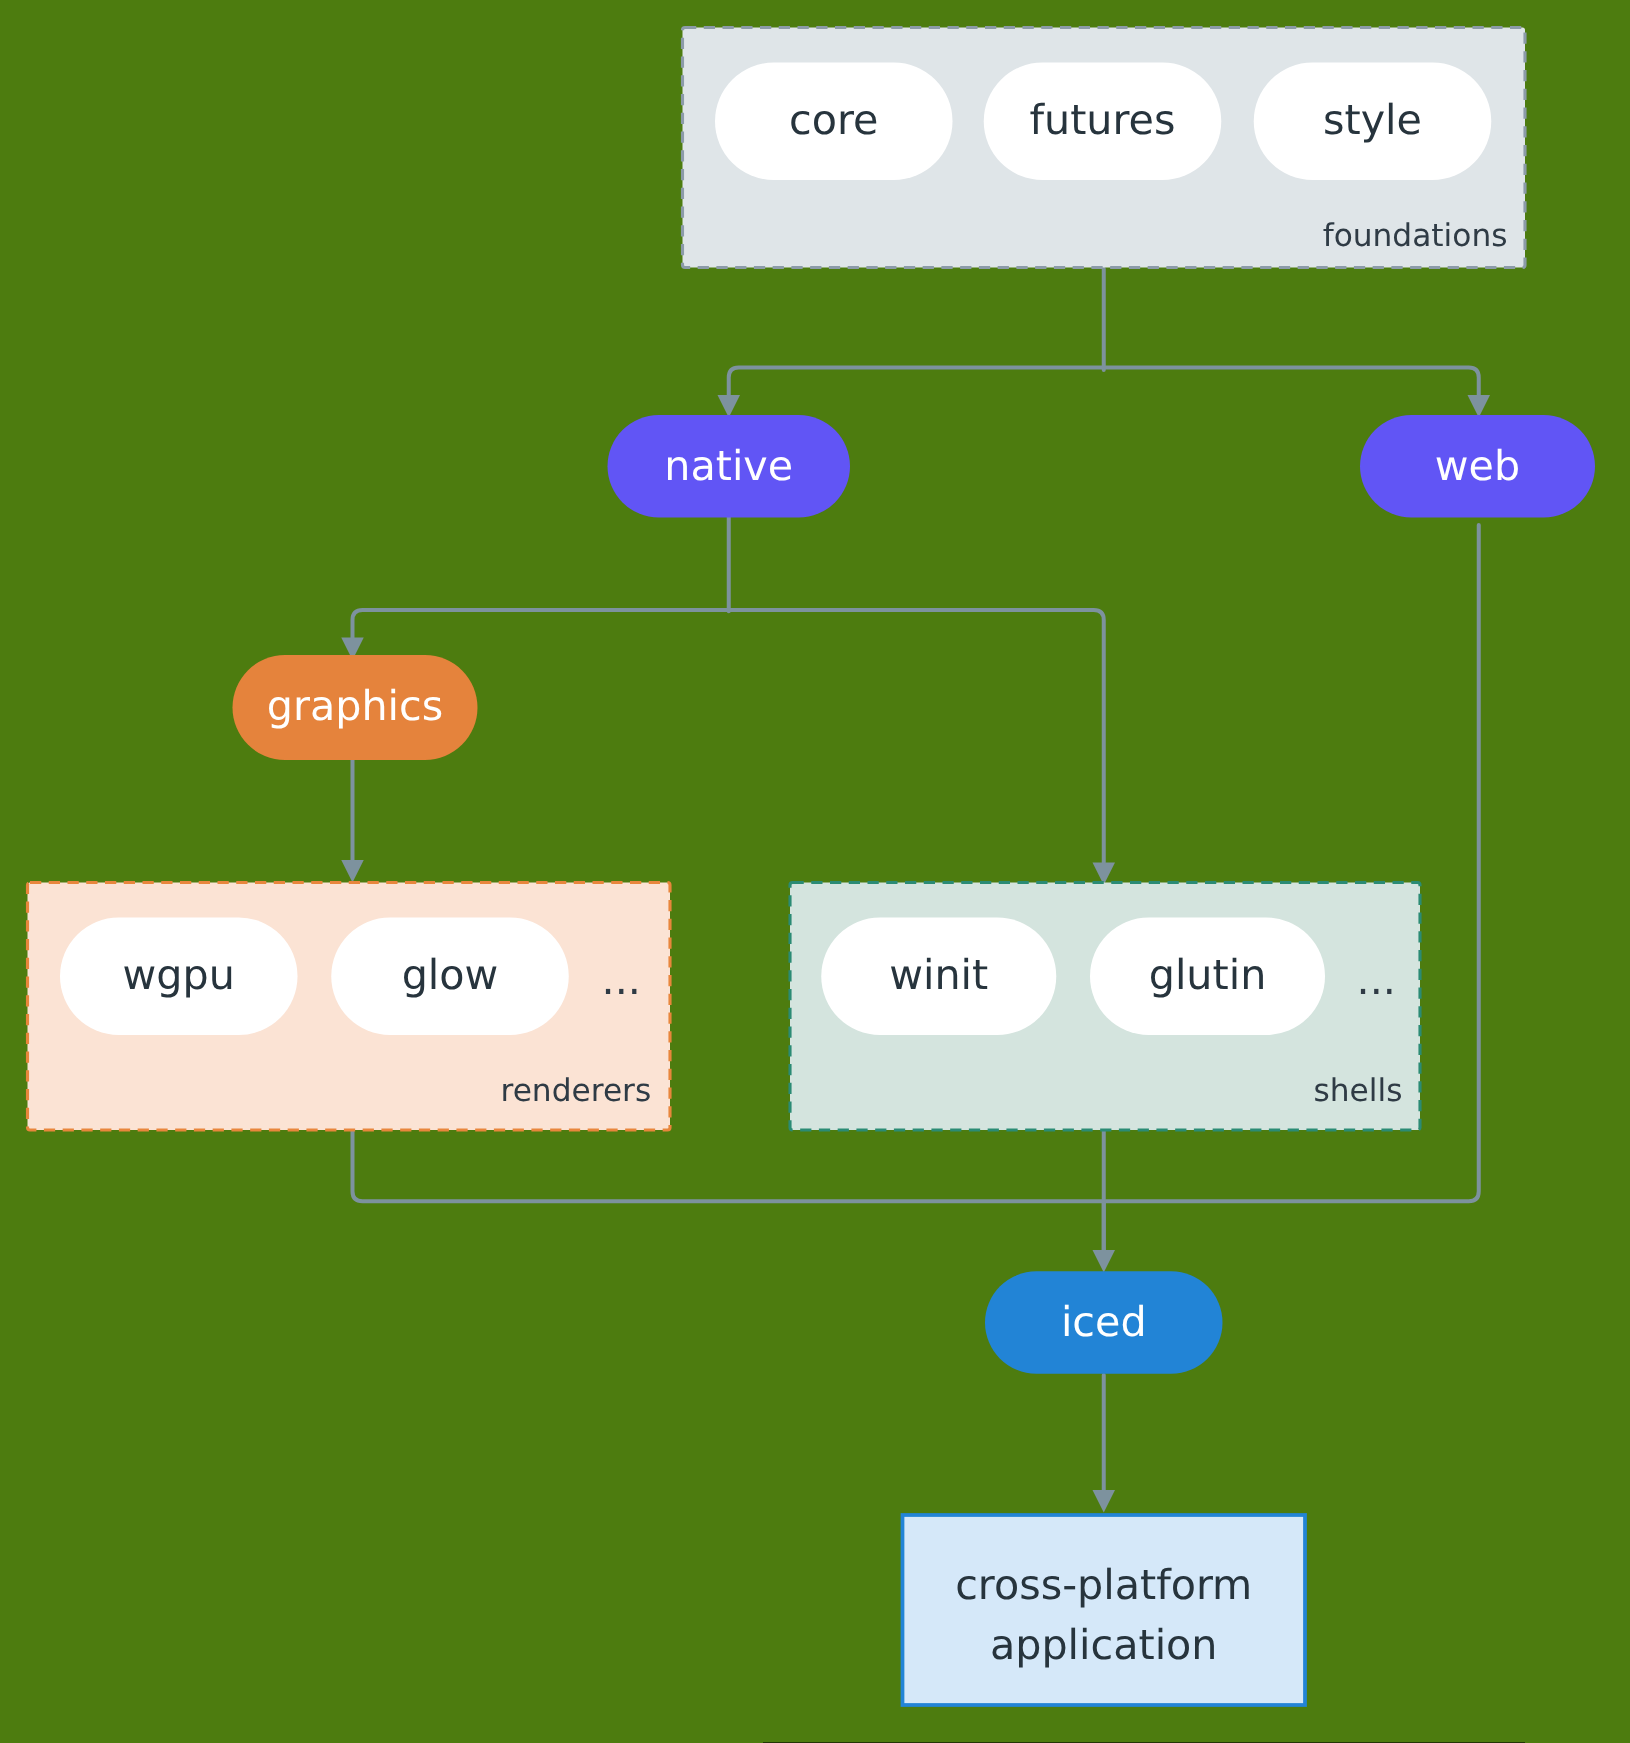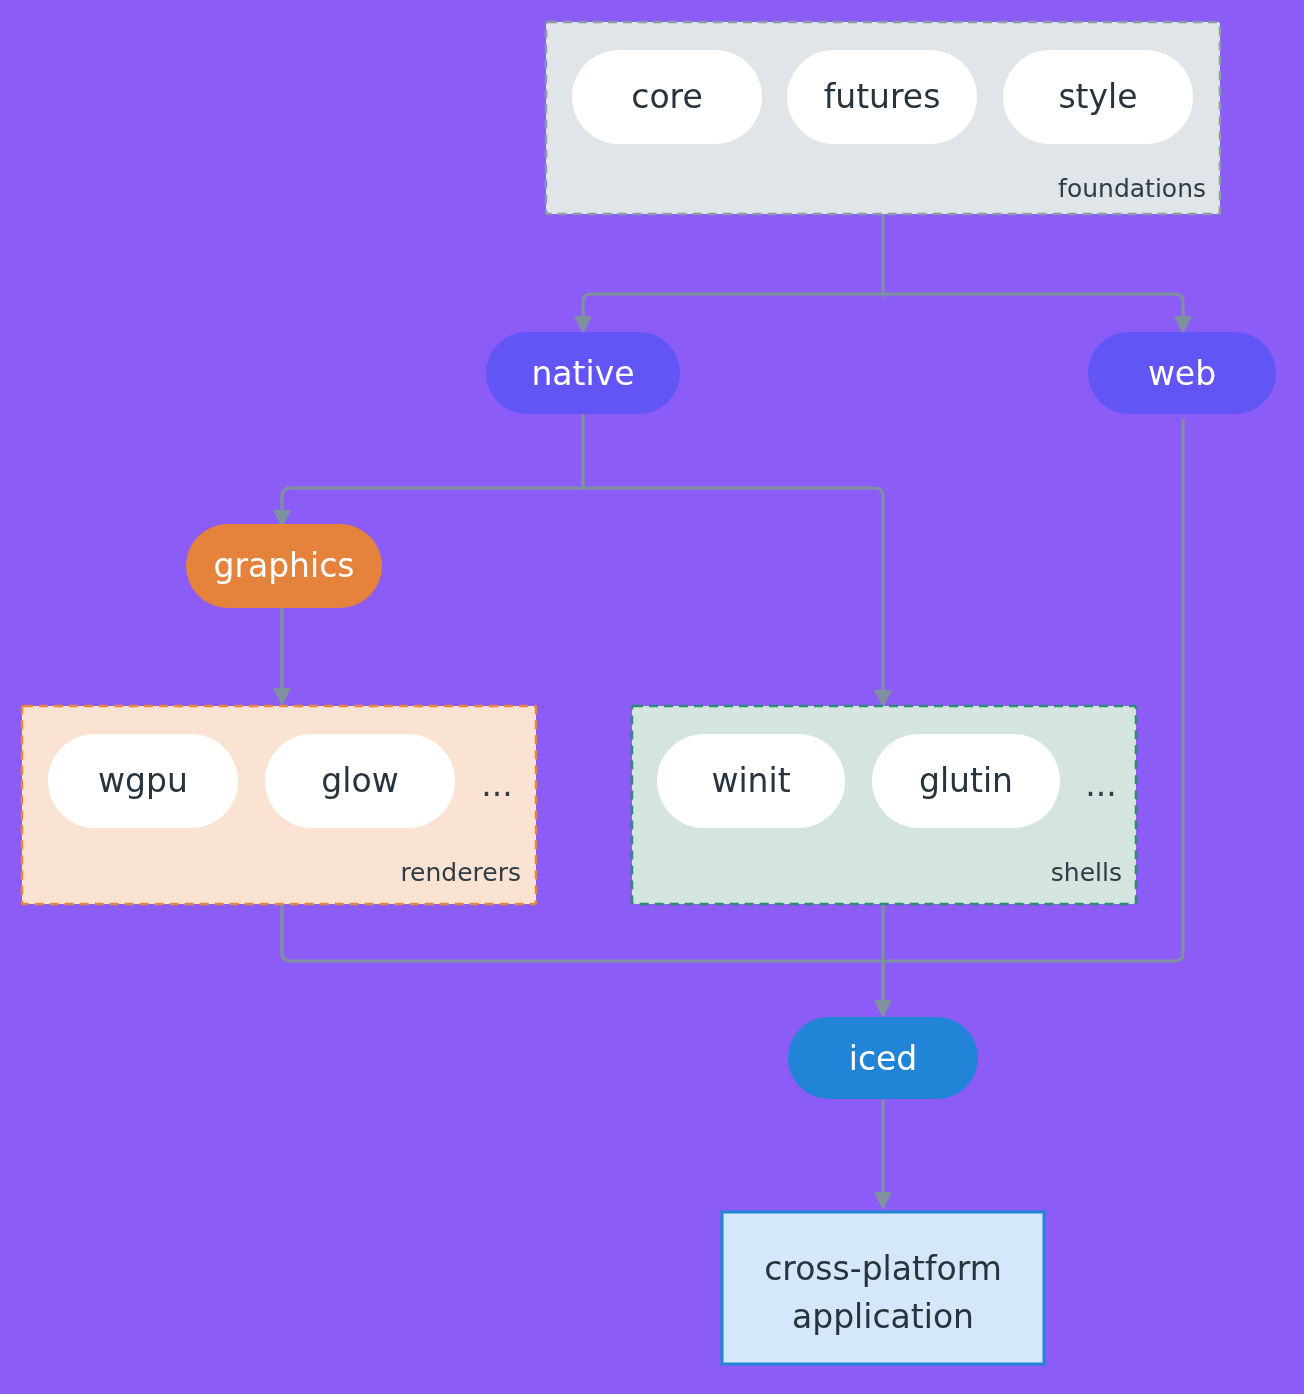--- a/index.html
+++ b/index.html
@@ -5,21 +5,21 @@
 <style>
   html, body {
     margin: 0;
     padding: 0;
     background: #000000;
   }
   #diagram-root {
     position: relative;
     width: 1304px;
     height: 1394px;
-    background: #8b5cf6;
+    background: #4d7c0f;
     font-family: "DejaVu Sans", "Liberation Sans", sans-serif;
     overflow: hidden;
   }
   svg#diagram-svg {
     position: absolute;
     top: 0;
     left: 0;
     width: 1304px;
     height: 1394px;
     display: block;

